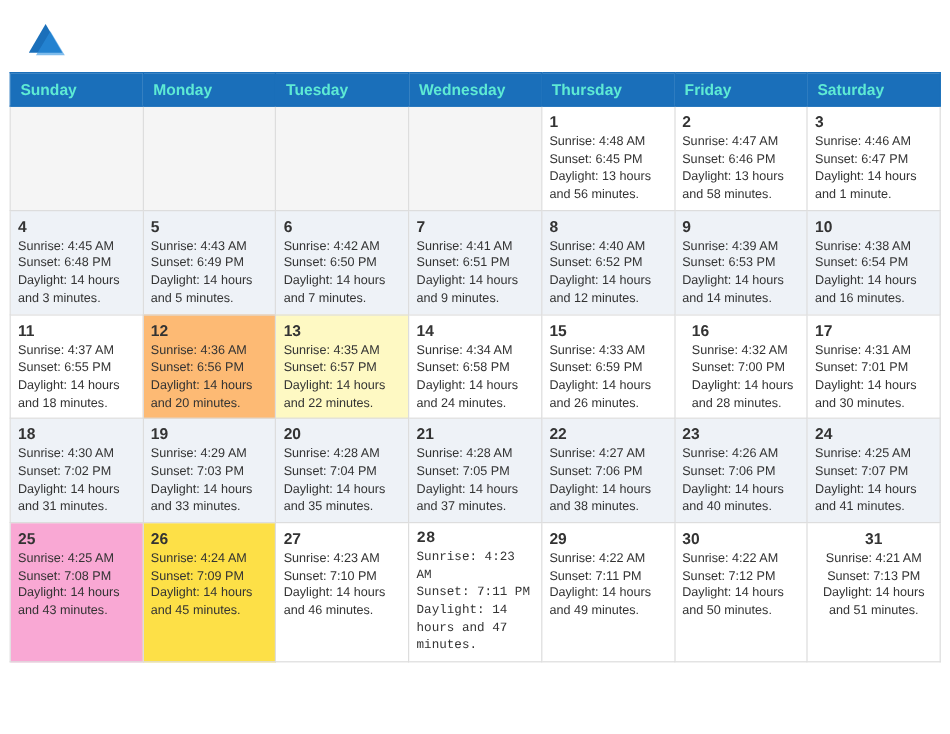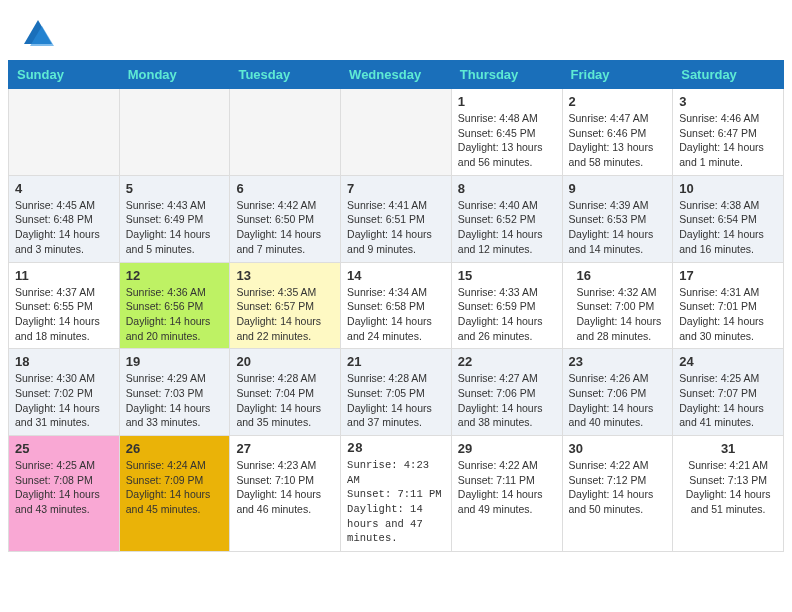--- a/index.html
+++ b/index.html
@@ -180,21 +180,21 @@
           <td style="background: rgb(238, 242, 247);">
             <span class="day-num">10</span>
 <div class="day-info">Sunrise: 4:38 AM<br>Sunset: 6:54 PM<br>Daylight: 14 hours and 16 minutes.</div>
           </td>
         </tr>
         <tr>
           <td style="background: rgb(255, 255, 255);">
             <span class="day-num">11</span>
 <div class="day-info">Sunrise: 4:37 AM<br>Sunset: 6:55 PM<br>Daylight: 14 hours and 18 minutes.</div>
           </td>
-          <td style="background: #bef264;">
+          <td style="background: #fdba74;">
             <span class="day-num">12</span>
 <div class="day-info">Sunrise: 4:36 AM<br>Sunset: 6:56 PM<br>Daylight: 14 hours and 20 minutes.</div>
           </td>
           <td style="background: #fef9c3;">
             <span class="day-num">13</span>
 <div class="day-info">Sunrise: 4:35 AM<br>Sunset: 6:57 PM<br>Daylight: 14 hours and 22 minutes.</div>
           </td>
           <td style="background: rgb(255, 255, 255);">
             <span class="day-num">14</span>
 <div class="day-info">Sunrise: 4:34 AM<br>Sunset: 6:58 PM<br>Daylight: 14 hours and 24 minutes.</div>
@@ -240,21 +240,21 @@
           <td style="background: rgb(238, 242, 247);">
             <span class="day-num">24</span>
 <div class="day-info">Sunrise: 4:25 AM<br>Sunset: 7:07 PM<br>Daylight: 14 hours and 41 minutes.</div>
           </td>
         </tr>
         <tr>
           <td style="background: #f9a8d4;">
             <span class="day-num">25</span>
 <div class="day-info">Sunrise: 4:25 AM<br>Sunset: 7:08 PM<br>Daylight: 14 hours and 43 minutes.</div>
           </td>
-          <td style="background: #eab308; margin-left: 27px;">
+          <td style="background: #fde047; margin-left: 27px;">
             <span class="day-num">26</span>
 <div class="day-info">Sunrise: 4:24 AM<br>Sunset: 7:09 PM<br>Daylight: 14 hours and 45 minutes.</div>
           </td>
           <td style="background: rgb(255, 255, 255);">
             <span class="day-num">27</span>
 <div class="day-info">Sunrise: 4:23 AM<br>Sunset: 7:10 PM<br>Daylight: 14 hours and 46 minutes.</div>
           </td>
           <td style="background: rgb(255, 255, 255); font-family: Liberation Mono, monospace;">
             <span class="day-num">28</span>
 <div class="day-info">Sunrise: 4:23 AM<br>Sunset: 7:11 PM<br>Daylight: 14 hours and 47 minutes.</div>

